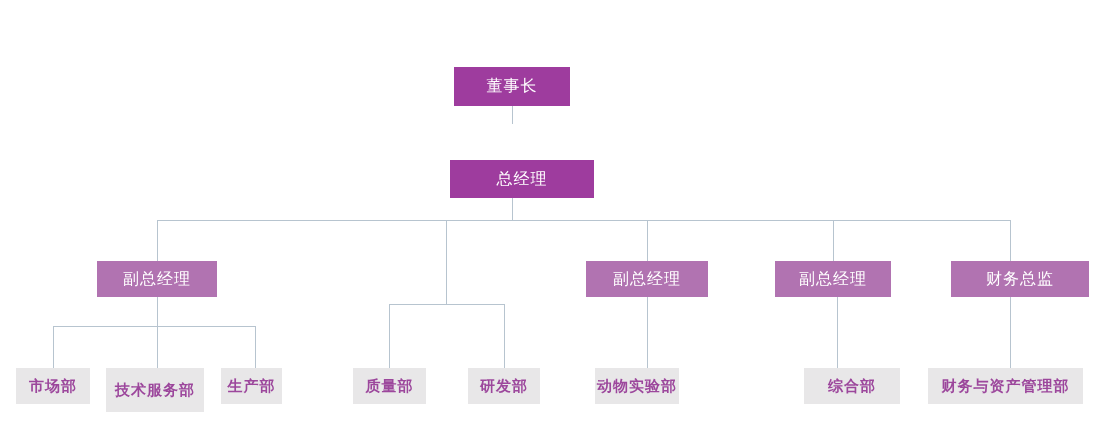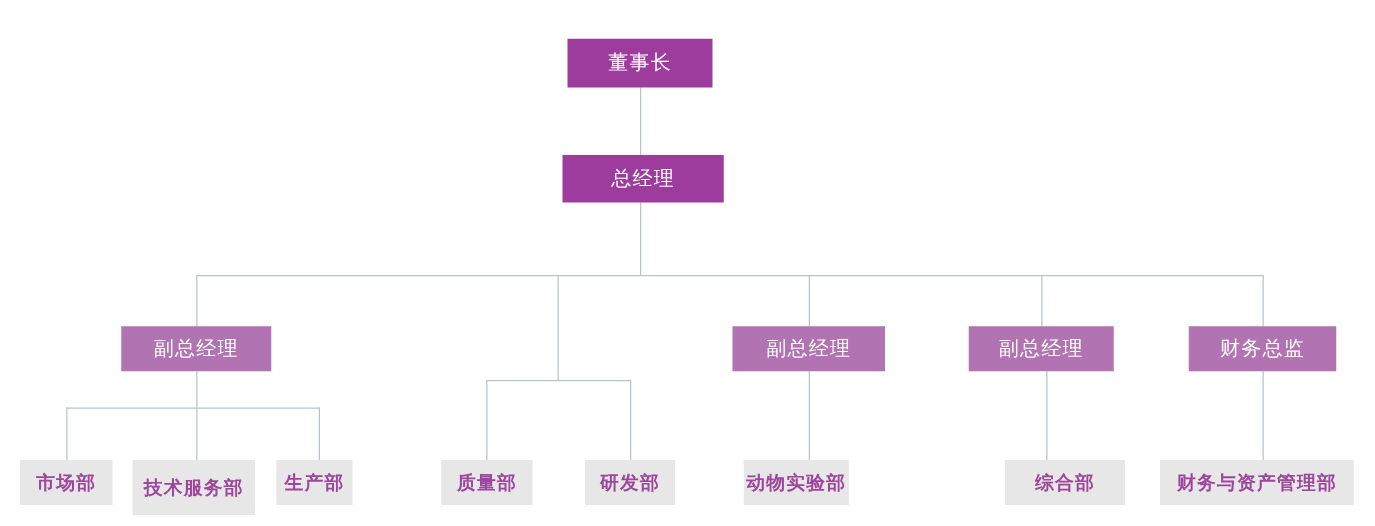--- a/index.html
+++ b/index.html
@@ -21,20 +21,21 @@
     align-items: center;
     justify-content: center;
     font-size: 16px;
     letter-spacing: 1px;
     white-space: nowrap;
     z-index: 2;
   }
   .node.primary {
     background: var(--box-primary, #9E3C9E);
     color: var(--text-on-primary, #ffffff);
+    margin-top: 36px;
   }
   .node.secondary {
     background: var(--box-secondary, #B173B1);
     color: var(--text-on-primary, #ffffff);
     text-align: center;
   }
   .node.dept {
     background: var(--box-muted, #E8E7E8);
     color: var(--text-purple, #9C479C);
     font-size: 15px;
@@ -70,26 +71,26 @@
 
   <div class="line h" style="left:389px;top:304px;width:115px"></div>
   <div class="line v" style="left:389px;top:304px;height:64px"></div>
   <div class="line v" style="left:504px;top:304px;height:64px"></div>
 
   <div class="line v" style="left:647px;top:297px;height:71px"></div>
   <div class="line v" style="left:837px;top:297px;height:71px"></div>
   <div class="line v" style="left:1010px;top:297px;height:71px"></div>
 
   <div class="node primary" style="left:454px;top:31px;width:116px;height:39px">董事长</div>
-  <div class="node primary" style="left:450px;top:124px;width:129px;height:38px">总经理</div>
+  <div class="node primary" style="left:450px;top:124px;width:144px;height:38px">总经理</div>
 
   <div class="node secondary" style="left:97px;top:261px;width:120px;height:36px">副总经理</div>
   <div class="node secondary" style="left:586px;top:261px;width:122px;height:36px">副总经理</div>
   <div class="node secondary" style="left:775px;top:261px;width:116px;height:36px">副总经理</div>
-  <div class="node secondary" style="left:951px;top:261px;width:118px;height:36px">财务总监</div>
+  <div class="node secondary" style="left:951px;top:261px;width:138px;height:36px">财务总监</div>
 
   <div class="node dept" style="left:16px;top:368px;width:74px;height:36px">市场部</div>
   <div class="node dept" style="left:106px;top:368px;width:98px;height:44px">技术服务部</div>
   <div class="node dept" style="left:221px;top:368px;width:61px;height:36px">生产部</div>
   <div class="node dept" style="left:353px;top:368px;width:73px;height:36px">质量部</div>
   <div class="node dept" style="left:468px;top:368px;width:72px;height:36px">研发部</div>
   <div class="node dept" style="left:595px;top:368px;width:84px;height:36px">动物实验部</div>
   <div class="node dept" style="left:804px;top:368px;width:96px;height:36px">综合部</div>
   <div class="node dept" style="left:928px;top:368px;width:155px;height:36px">财务与资产管理部</div>
 

